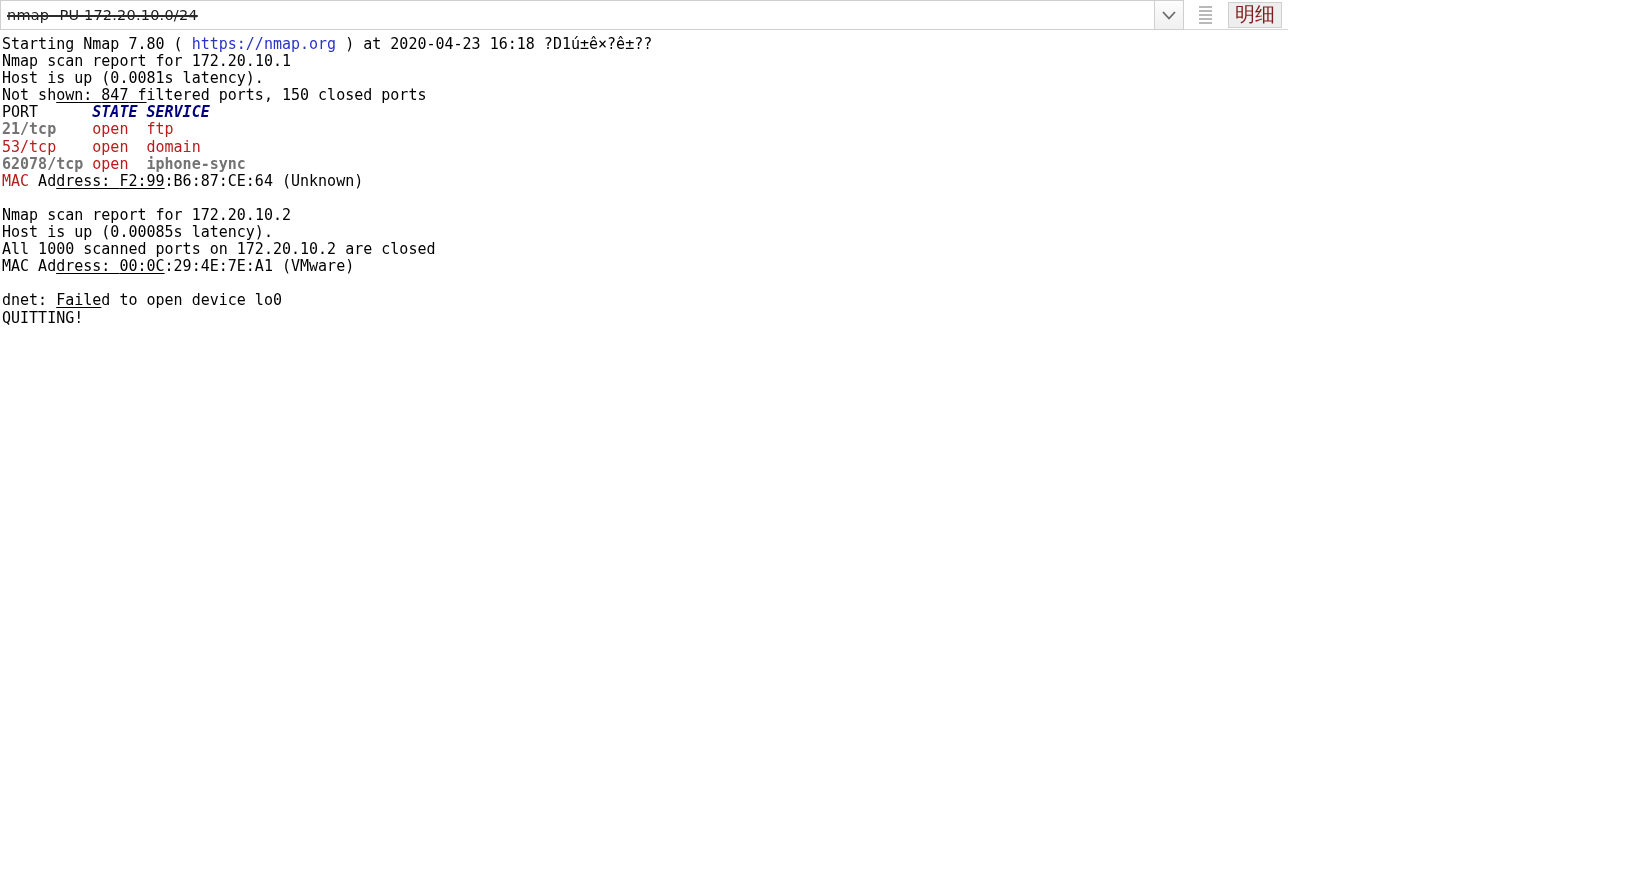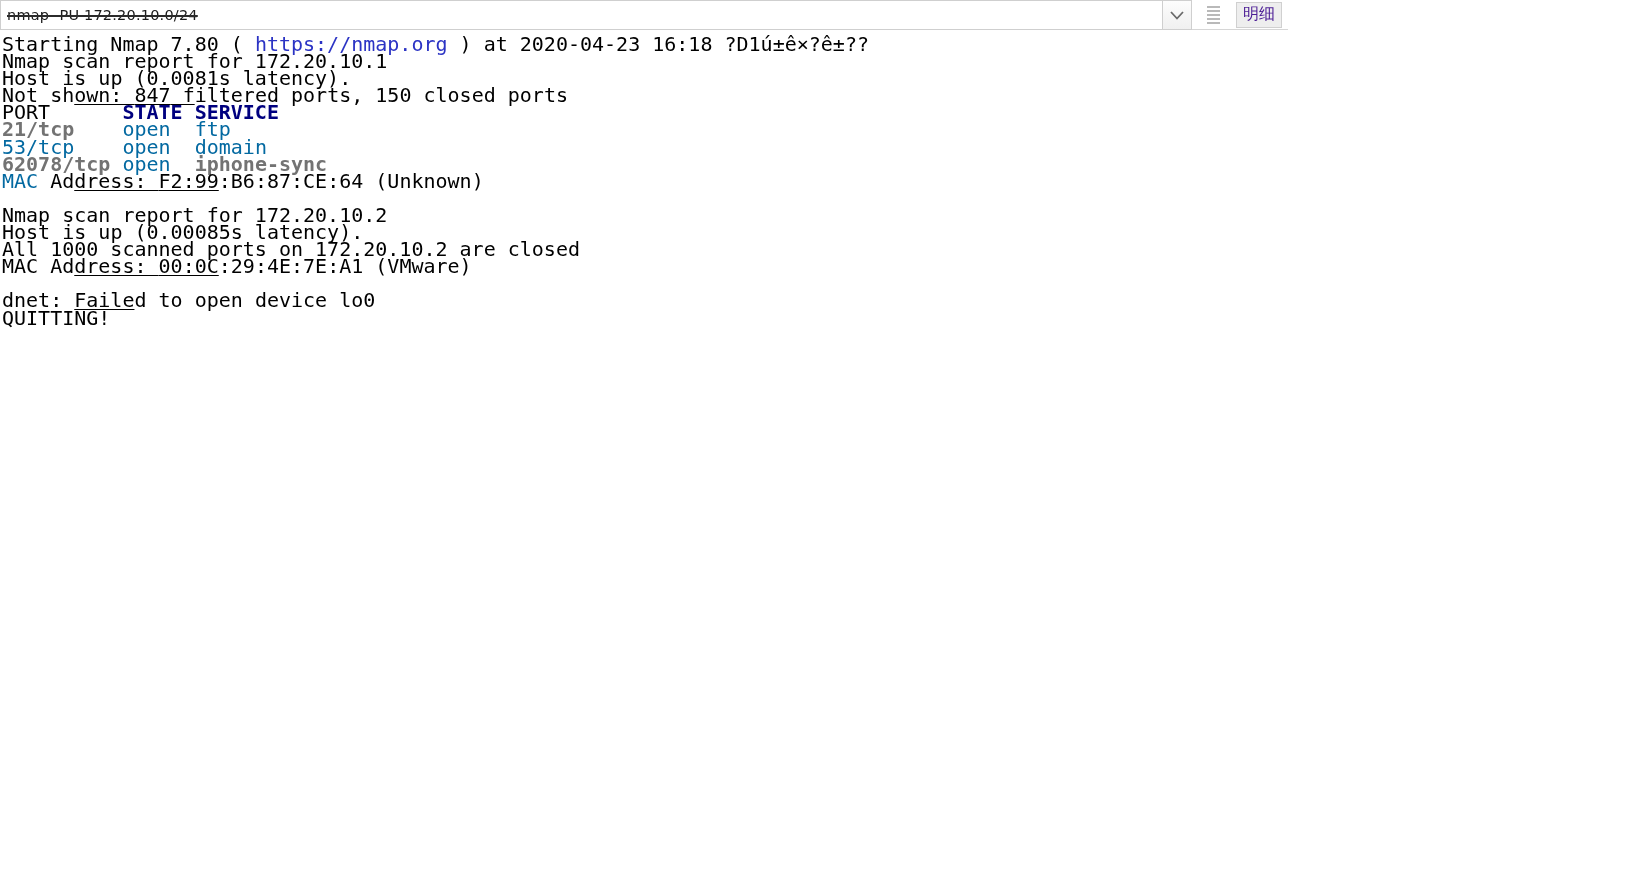--- a/index.html
+++ b/index.html
@@ -94,45 +94,45 @@
 
   #detail-button {
     margin-left: 10px;
     margin-right: 6px;
     height: 26px;
     min-width: 42px;
     padding: 0 6px;
     box-sizing: border-box;
     background: #eeeeee;
     border: 1px solid #d0d0d0;
-    color: #4c1d95;
+    color: #7f1d1d;
     font-family: "DejaVu Sans", sans-serif;
-    font-size: 16px;
+    font-size: 20px;
     display: flex;
     align-items: center;
     justify-content: center;
   }
 
   
   #output {
     position: relative;
     padding: 6px 0 0 2px;
     font-family: "DejaVu Sans Mono", monospace;
-    font-size: 20px;
+    font-size: 15px;
     line-height: 17.1px;
     color: #000000;
     white-space: pre;
   }
   .line { white-space: pre; height: 17.1px; }
   .blank { height: 17.1px; }
 
   .b    { font-weight: normal; }
   .link { color: #2b33c4; }
-  .hdr  { color: #00007f; font-weight: bold; }
-  .grn  { color: #0369a1; text-align: right; }
+  .hdr  { color: #00007f; font-weight: bold; font-style: italic; }
+  .grn  { color: #b91c1c; text-align: right; }
   .grnb { color: #737373; font-weight: bold; }
   .u    { text-decoration: underline; text-decoration-thickness: 1px; text-underline-offset: 2px; }
 </style>
 </head>
 <body>
 
 <div id="topbar">
 
   <div id="cmd-field">
     <span id="cmd-text">nmap -PU 172.20.10.0/24</span>

